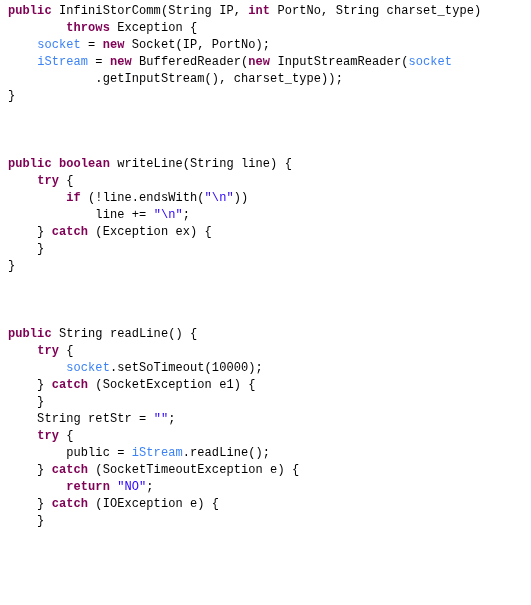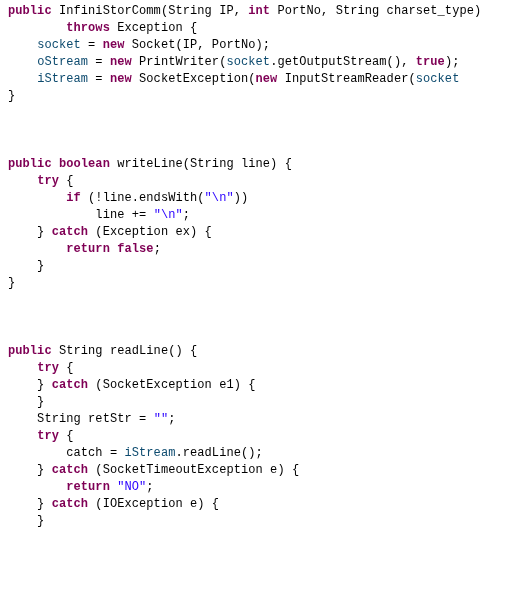--- a/index.html
+++ b/index.html
@@ -28,54 +28,54 @@
     height: 17px;
     line-height: 17px;
     white-space: pre;
     color: #000000;
   }
   .code-line.blank {
     height: 17px;
   }
   
   .tok-kw   { color: #7f0055; font-weight: bold; }
-  .tok-fld  { color: #0c4a6e; }
+  .tok-fld  { color: #3b82f6; }
   .tok-str  { color: #2a00ff; }
   .tok-pln  { color: #000000; }
 </style>
 </head>
 <body>
 
 <div id="code-view">
   <div class="code-lines">
       <div class="code-line"><span class="tok-kw">public</span><span class="tok-pln"> InfiniStorComm(String IP, </span><span class="tok-kw">int</span><span class="tok-pln"> PortNo, String charset_type)</span></div>
       <div class="code-line"><span class="tok-pln">        </span><span class="tok-kw">throws</span><span class="tok-pln"> Exception {</span></div>
       <div class="code-line"><span class="tok-pln">    </span><span class="tok-fld">socket</span><span class="tok-pln"> = </span><span class="tok-kw">new</span><span class="tok-pln"> Socket(IP, PortNo);</span></div>
-      <div class="code-line"><span class="tok-pln">    </span><span class="tok-fld">oStream</span><span class="tok-pln"> = </span><span class="tok-kw">new</span><span class="tok-pln"> PrintWriter(</span><span class="tok-fld">socket</span><span class="tok-pln">.getOutputStream(), </span><span class="tok-kw">true</span><span class="tok-pln">);</span></div>
-      <div class="code-line"><span class="tok-pln">    </span><span class="tok-fld">iStream</span><span class="tok-pln"> = </span><span class="tok-kw">new</span><span class="tok-pln"> SocketException(</span><span class="tok-kw">new</span><span class="tok-pln"> InputStreamReader(</span><span class="tok-fld">socket</span></div>
+      <div class="code-line"><span class="tok-pln">    </span><span class="tok-fld">iStream</span><span class="tok-pln"> = </span><span class="tok-kw">new</span><span class="tok-pln"> BufferedReader(</span><span class="tok-kw">new</span><span class="tok-pln"> InputStreamReader(</span><span class="tok-fld">socket</span></div>
+      <div class="code-line"><span class="tok-pln">            .getInputStream(), charset_type));</span></div>
       <div class="code-line"><span class="tok-pln">}</span></div>
       <div class="code-line blank">&nbsp;</div>
       <div class="code-line blank">&nbsp;</div>
       <div class="code-line blank">&nbsp;</div>
       <div class="code-line"><span class="tok-kw">public</span><span class="tok-pln"> </span><span class="tok-kw">boolean</span><span class="tok-pln"> writeLine(String line) {</span></div>
       <div class="code-line"><span class="tok-pln">    </span><span class="tok-kw">try</span><span class="tok-pln"> {</span></div>
       <div class="code-line"><span class="tok-pln">        </span><span class="tok-kw">if</span><span class="tok-pln"> (!line.endsWith(</span><span class="tok-str">"\n"</span><span class="tok-pln">))</span></div>
       <div class="code-line"><span class="tok-pln">            line += </span><span class="tok-str">"\n"</span><span class="tok-pln">;</span></div>
       <div class="code-line"><span class="tok-pln">    } </span><span class="tok-kw">catch</span><span class="tok-pln"> (Exception ex) {</span></div>
-      <div class="code-line"><span class="tok-pln">        </span><span class="tok-kw">return</span><span class="tok-pln"> </span><span class="tok-kw">false</span><span class="tok-pln">;</span></div>
       <div class="code-line"><span class="tok-pln">    }</span></div>
       <div class="code-line"><span class="tok-pln">}</span></div>
       <div class="code-line blank">&nbsp;</div>
       <div class="code-line blank">&nbsp;</div>
       <div class="code-line blank">&nbsp;</div>
       <div class="code-line"><span class="tok-kw">public</span><span class="tok-pln"> String readLine() {</span></div>
       <div class="code-line"><span class="tok-pln">    </span><span class="tok-kw">try</span><span class="tok-pln"> {</span></div>
+      <div class="code-line"><span class="tok-pln">        </span><span class="tok-fld">socket</span><span class="tok-pln">.setSoTimeout(10000);</span></div>
       <div class="code-line"><span class="tok-pln">    } </span><span class="tok-kw">catch</span><span class="tok-pln"> (SocketException e1) {</span></div>
       <div class="code-line"><span class="tok-pln">    }</span></div>
       <div class="code-line"><span class="tok-pln">    String retStr = </span><span class="tok-str">""</span><span class="tok-pln">;</span></div>
       <div class="code-line"><span class="tok-pln">    </span><span class="tok-kw">try</span><span class="tok-pln"> {</span></div>
-      <div class="code-line"><span class="tok-pln">        catch = </span><span class="tok-fld">iStream</span><span class="tok-pln">.readLine();</span></div>
+      <div class="code-line"><span class="tok-pln">        public = </span><span class="tok-fld">iStream</span><span class="tok-pln">.readLine();</span></div>
       <div class="code-line"><span class="tok-pln">    } </span><span class="tok-kw">catch</span><span class="tok-pln"> (SocketTimeoutException e) {</span></div>
       <div class="code-line"><span class="tok-pln">        </span><span class="tok-kw">return</span><span class="tok-pln"> </span><span class="tok-str">"NO"</span><span class="tok-pln">;</span></div>
       <div class="code-line"><span class="tok-pln">    } </span><span class="tok-kw">catch</span><span class="tok-pln"> (IOException e) {</span></div>
       <div class="code-line"><span class="tok-pln">    }</span></div>
     </div>
 </div>
 
 </body></html>

